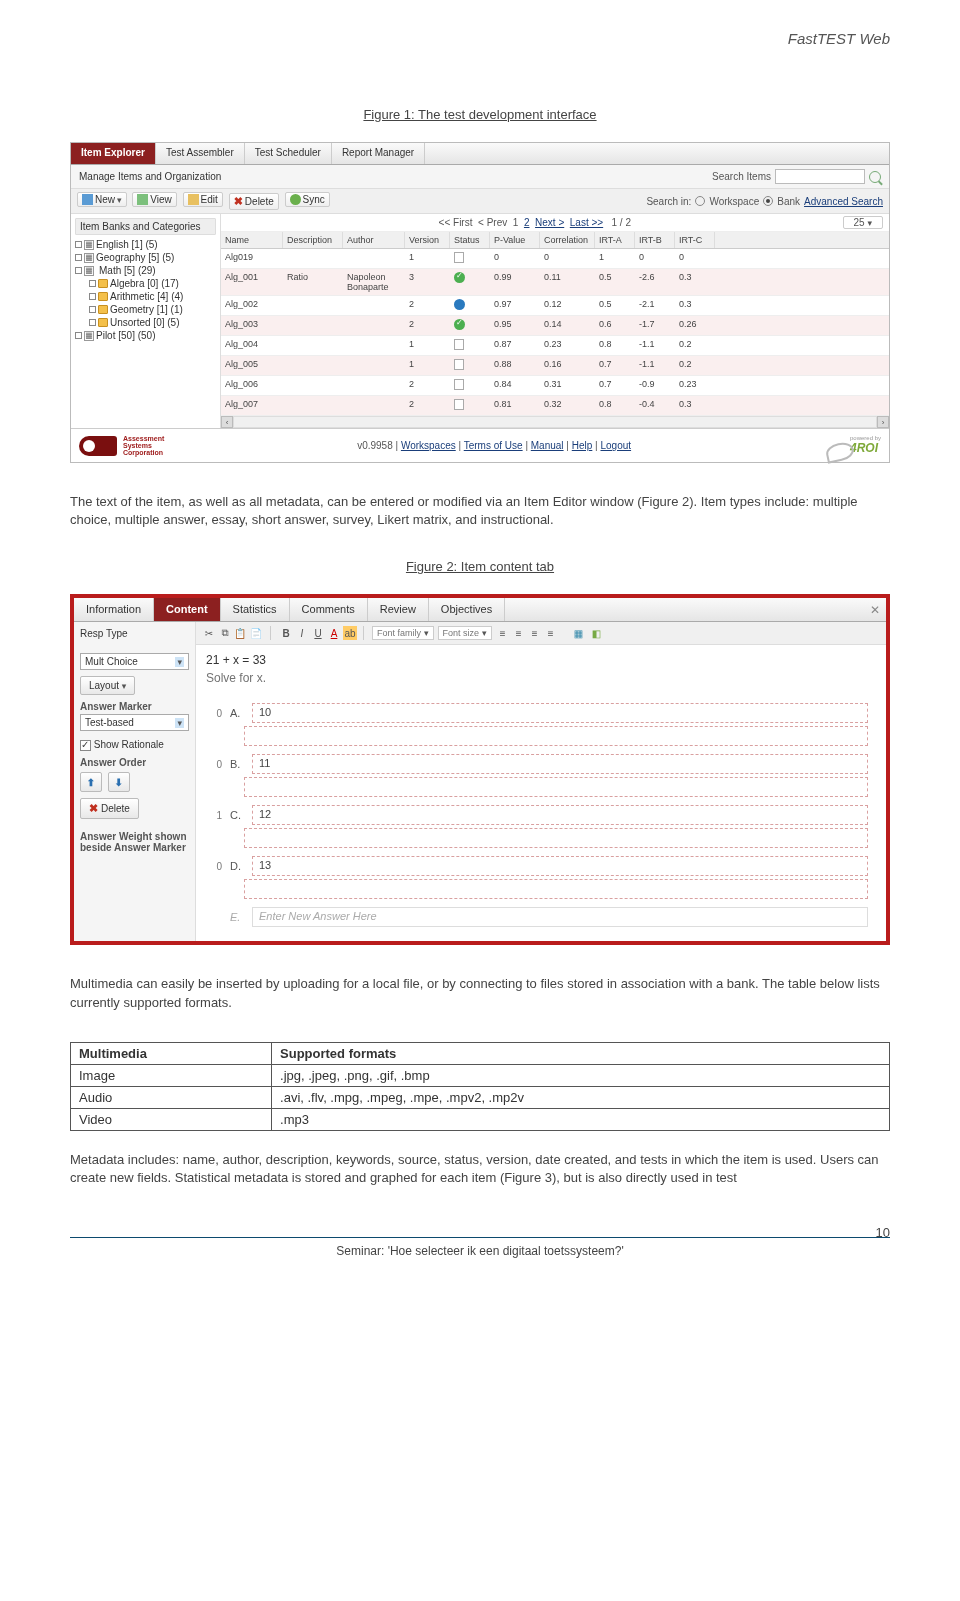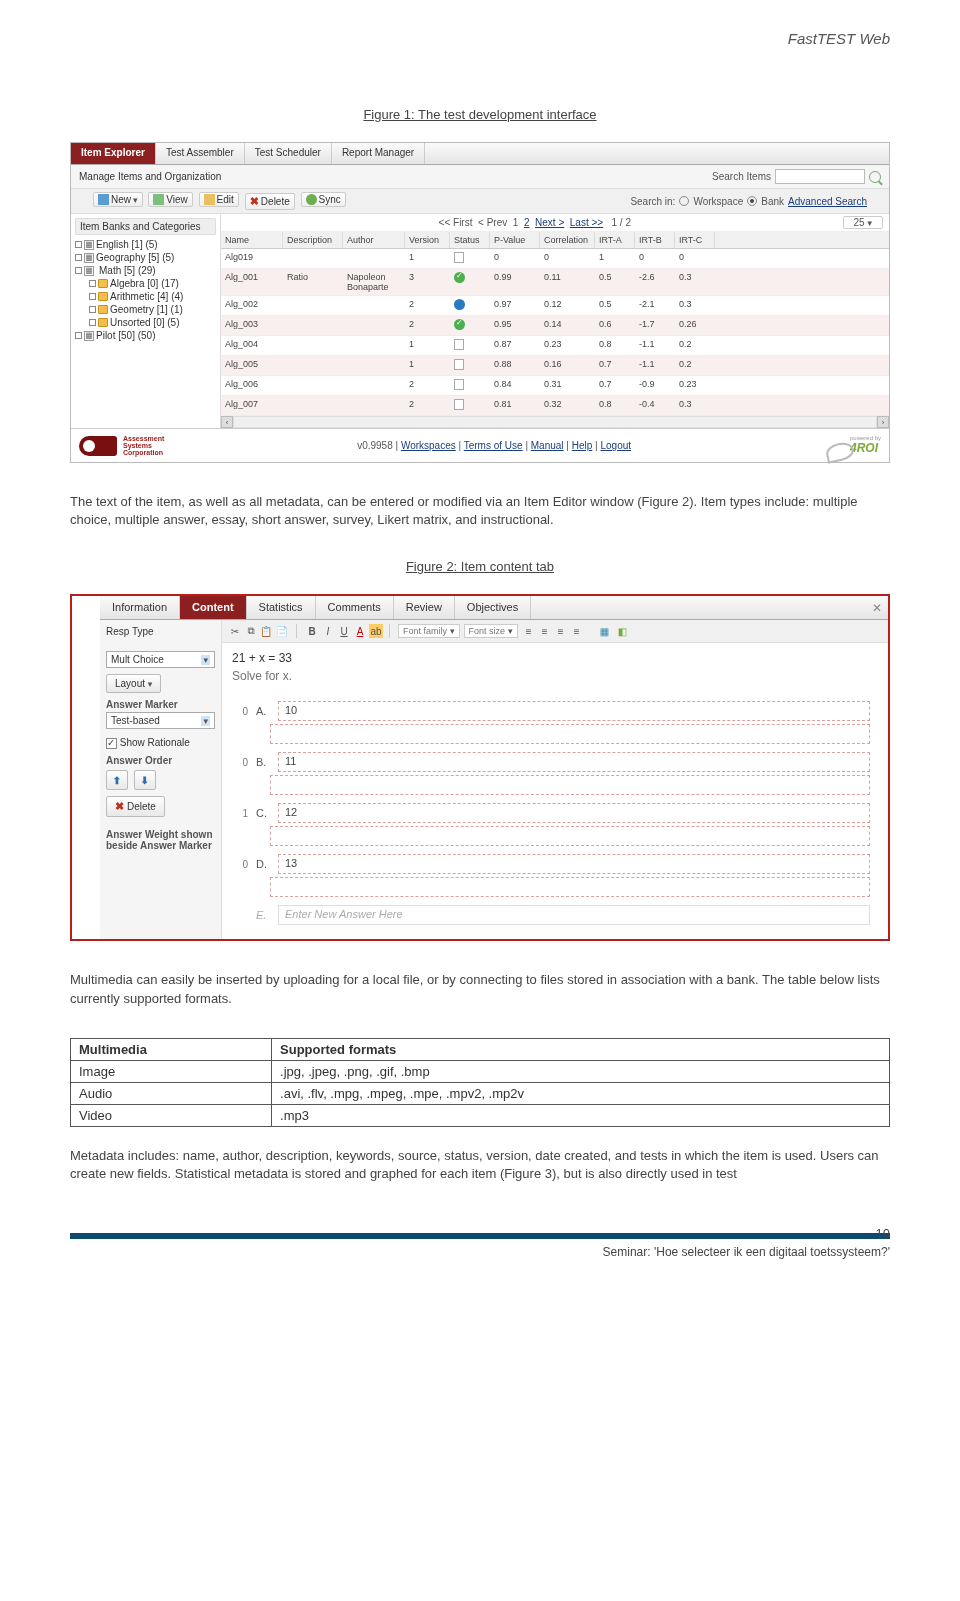--- a/index.html
+++ b/index.html
@@ -16,21 +16,21 @@
   .header-right { text-align: right; color: #555; font-size: 15px; font-style: italic; margin-bottom: 60px; }
   .fig-caption { text-align: center; font-size: 13px; color: #444; text-decoration: underline; margin: 10px 0 20px; }
   .para { font-size: 13px; color: #444; line-height: 1.4; margin: 30px 0; }
 
   
   .ss { border: 1px solid #bbb; background: #fff; font-size: 10px; color: #333; }
   .ss1-tabs { background: linear-gradient(#fafafa,#e5e5e5); border-bottom: 1px solid #aaa; display: flex; align-items: stretch; height: 22px; }
   .ss1-tab { padding: 4px 10px; border-right: 1px solid #ccc; font-size: 10px; color: #333; }
   .ss1-tab.active { background: #8c2020; color: #fff; font-weight: bold; }
   .ss1-hdr { display: flex; justify-content: space-between; align-items: center; padding: 4px 8px; background: #f5f5f5; border-bottom: 1px solid #ddd; }
-  .ss1-toolbar { display:flex; justify-content:space-between; padding:3px 22px; background:#f0f0f0; border-bottom:1px solid #ddd; }
+  .ss1-toolbar { display:flex; justify-content:space-between; padding:3px 6px; background:#f0f0f0; border-bottom:1px solid #ddd; }
   .tb-btn { display:inline-flex; align-items:center; gap:2px; padding:1px 4px; border:1px solid #ccc; background:linear-gradient(#fff,#eee); border-radius:2px; margin-right:3px; font-size:10px; }
   .tb-icon { width:11px; height:11px; display:inline-block; }
   .ss1-body { display:flex; }
   .ss1-tree { width: 150px; border-right:1px solid #ddd; padding:4px; font-size:10px; }
   .ss1-tree-hdr { background:#eee; padding:2px 4px; border:1px solid #ddd; border-radius:1px; margin-bottom:3px; font-size:10px; }
   .tree-item { padding:1px 0; white-space:nowrap; display:flex; align-items:center; gap:2px; }
   .tree-indent { padding-left:14px; }
   .folder-icon { width:10px;height:9px;background:#f4c04a;border:1px solid #c89020;display:inline-block;border-radius:1px; }
   .node-icon { width:10px;height:10px;display:inline-block;border:1px solid #999;background:#fff;font-size:8px;line-height:8px;text-align:center;color:#666; }
   .box-icon { width:7px;height:7px;border:1px solid #888;display:inline-block; }
@@ -51,21 +51,21 @@
   .ss1-scroll .bar { flex:1; height:12px; background:#f0f0f0; border:1px solid #ddd; position:relative;}
   .ss1-scroll .arrow { width:12px;height:12px;background:#ddd;border:1px solid #bbb;display:flex;align-items:center;justify-content:center;font-size:8px;color:#555;}
   .ss1-footer { display:flex; justify-content:space-between; align-items:center; padding:6px 8px; border-top:1px solid #ccc; background:#fff; font-size:10px; color:#555;}
 
   .search-row { display:flex; align-items:center; gap:4px; font-size:10px; color:#555;}
   .search-row input { border:1px solid #bbb; height:15px; width:90px; font-size:10px; padding:0 2px; }
   .mag { width:12px;height:12px;border:1px solid #7a7;border-radius:50%;position:relative;display:inline-block;}
   .mag::after{content:"";position:absolute;width:5px;height:1.5px;background:#7a7;transform:rotate(45deg);bottom:-2px;right:-3px;}
 
   
-  .ss2 { border:2px solid #b91c1c; background:#fff; font-size:10px;padding-left:28px; }
+  .ss2 { border:4px solid #b91c1c; background:#fff; font-size:10px; }
   .ss2-tabs { background:linear-gradient(#fafafa,#e5e5e5); display:flex; height:24px; border-bottom:1px solid #aaa; position:relative;}
   .ss2-tab { padding:5px 12px; border-right:1px solid #ccc; font-size:11px; color:#333; }
   .ss2-tab.active { background:#8c2020; color:#fff; font-weight:bold; }
   .ss2-close { position:absolute; right:6px; top:5px; color:#888; font-size:12px; }
   .ss2-toolbar { background:#f0f0f0; border-bottom:1px solid #ddd; padding:4px 6px; display:flex; align-items:center; gap:4px;}
   .ss2-toolbar .grp { display:flex; gap:2px; padding-right:6px; border-right:1px solid #ccc; margin-right:4px;}
   .tool-ico { width:14px;height:14px;display:inline-flex;align-items:center;justify-content:center;font-size:10px;color:#555;border:1px solid transparent; }
   .tool-sel { border:1px solid #ccc; padding:1px 4px; font-size:9px; color:#777; background:#fff; display:inline-flex; align-items:center; gap:3px;}
   .ss2-body { display:flex; }
   .ss2-side { width:122px; background:#f5f5f5; border-right:1px solid #ddd; padding:6px; }
@@ -83,21 +83,21 @@
   .ans-box { flex:1; border:1px dashed #d9a0a0; height:20px; padding:2px 6px; font-size:11px; color:#444; background:#fff;}
   .ans-sub { margin-left:38px; border:1px dashed #d9a0a0; height:20px; margin-top:3px;}
   .ans-placeholder .lbl { color:#aaa; font-style:italic;}
   .ans-placeholder .ans-box { border:1px solid #ddd; color:#aaa; font-style:italic;}
 
   
   .fmt-table { border-collapse:collapse; width:100%; margin: 8px 0 20px; }
   .fmt-table td, .fmt-table th { border:1px solid #555; padding:3px 8px; font-size:13px; text-align:left; vertical-align:top; }
   .fmt-table th { font-weight:bold; }
 
-  .footer-line { border-top:6px solid #0c4a6e; margin-top:50px; padding-top:6px; font-size:12px; color:#444; display:flex; justify-content:flex-end; }
+  .footer-line { border-top:1px solid #0c4a6e; margin-top:50px; padding-top:6px; font-size:12px; color:#444; display:flex; justify-content:center; }
 
   .logo-box { display:flex; align-items:center; gap:6px; }
   .logo-shape { width:38px;height:20px;background:#7a0f0f;border-radius:10px 3px 3px 10px;position:relative;}
   .logo-shape::after{content:"";position:absolute;left:4px;top:4px;width:12px;height:12px;border-radius:50%;background:#fff;}
   .logo-text { font-size:7px; line-height:1; color:#a02020; font-weight:bold;}
   .logo-4roi { font-size:12px; font-weight:bold; font-style:italic; color:#7ea939; position:relative;}
   .logo-4roi::before{content:"";position:absolute;left:-24px;top:2px;width:24px;height:14px;border:2px solid #bbb;border-radius:50% 50% 50% 0;transform:rotate(-12deg);}
   .pow { font-size:6px; color:#999; text-align:right; line-height:0.9;}
 
   .redx {color:#c03020;font-weight:bold;font-size:11px;}

